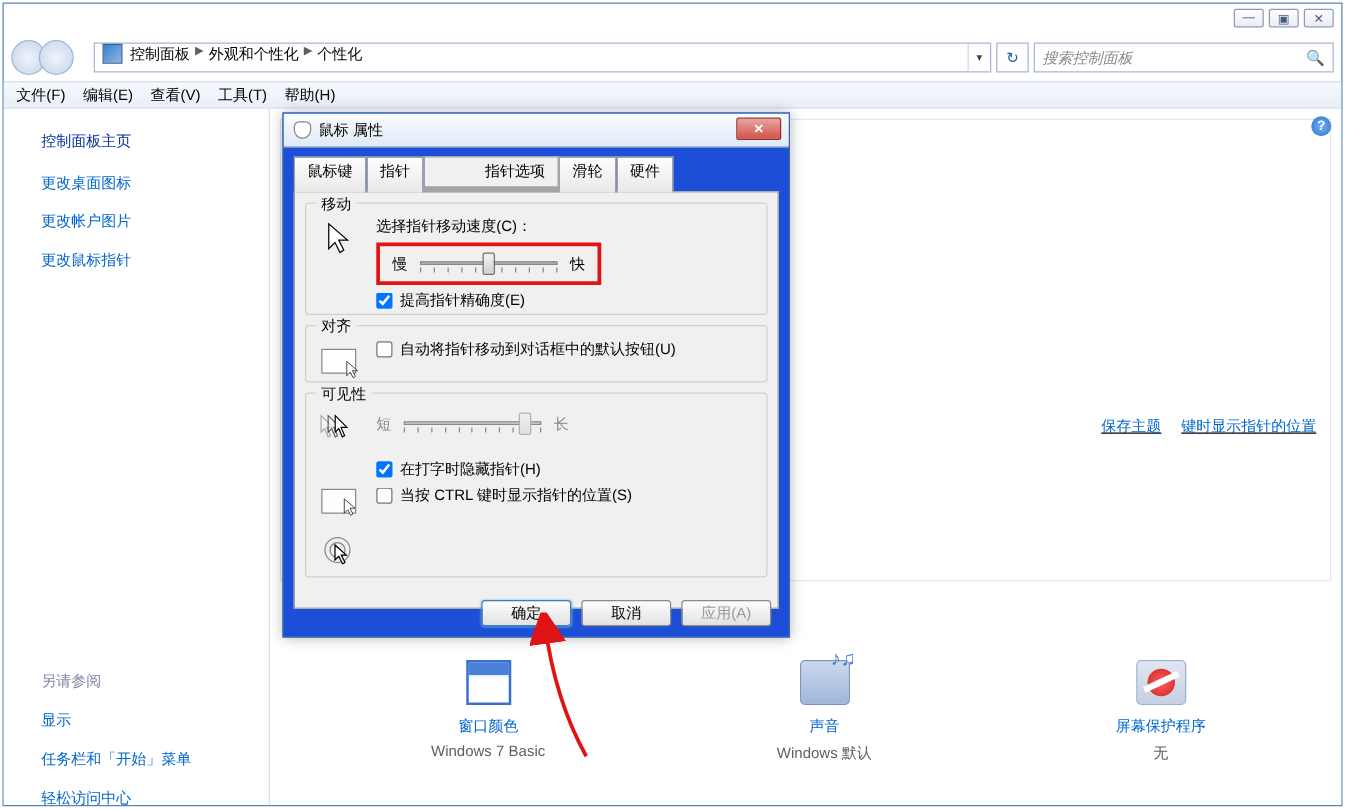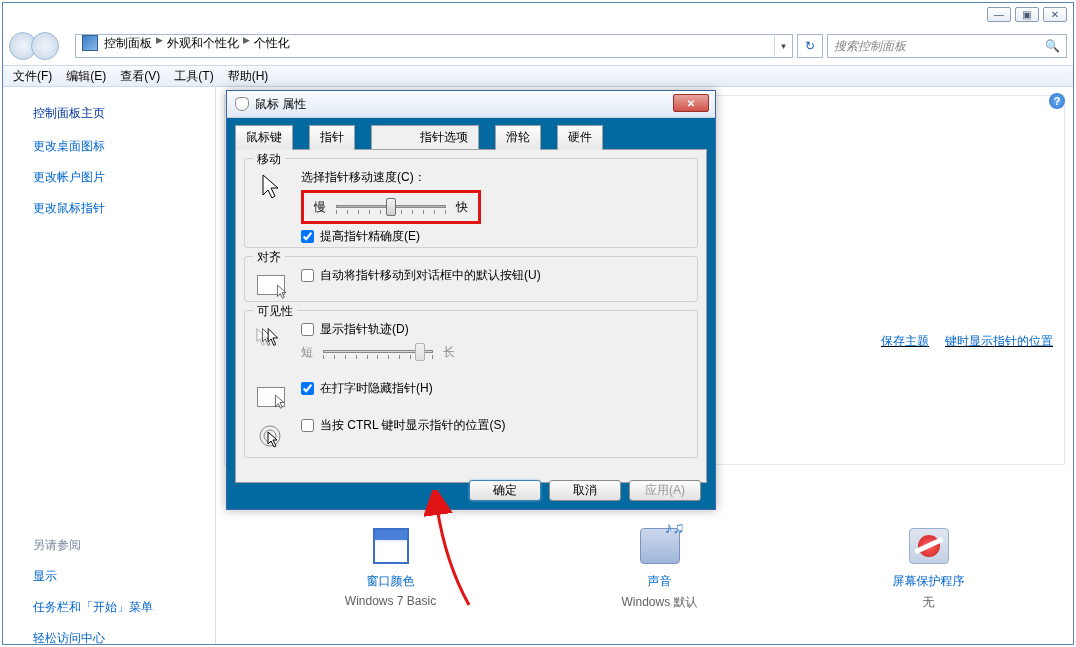--- a/index.html
+++ b/index.html
@@ -46,28 +46,28 @@
 .icon-bg-black { width: 55px; height: 40px; background: #000; }
 .icon-win { width: 36px; height: 36px; border: 2px solid #3a70cc; background: linear-gradient(#6fa8f0,#fff 40%,#fff); position: relative; }
 .icon-win::before { content: ""; position: absolute; left: 0; right: 0; top: 0; height: 10px; background: #4a80d8; }
 .icon-sound { width: 40px; height: 36px; background: linear-gradient(#cdd8ec,#9fb6da); border: 1px solid #7a94c0; border-radius: 4px; position: relative; }
 .icon-notes { position: absolute; top: -10px; right: -6px; color: #3a80d0; font-size: 16px; }
 .icon-ss { width: 40px; height: 36px; background: linear-gradient(#e0e6f0,#c4d0e4); border: 1px solid #9ab0d0; border-radius: 4px; position: relative; }
 .icon-ss::after { content: ""; position: absolute; width: 22px; height: 22px; border-radius: 50%; background: radial-gradient(#ff6060,#cc2020); top: 6px; left: 8px; }
 .icon-ss::before { content: ""; position: absolute; width: 30px; height: 5px; background: #fff; transform: rotate(-25deg); top: 14px; left: 4px; z-index: 2; }
 
 
-.dialog { position: absolute; left: 226px; top: 90px; width: 490px; height: 420px; border: 1px solid #3868a6; background: #0369a1; box-shadow: 0 0 10px rgba(0,0,0,0.3); z-index: 10; }
+.dialog { position: absolute; left: 226px; top: 90px; width: 406px; height: 420px; border: 1px solid #3868a6; background: #1d4ed8; box-shadow: 0 0 10px rgba(0,0,0,0.3); z-index: 10; }
 .dlg-title { height: 27px; background: linear-gradient(#fafcfe,#dfe9f5); display: flex; align-items: center; padding-left: 8px; position: relative; border-bottom: 1px solid #c4cfdd; }
 .dlg-title .icon-mouse { width: 14px; height: 14px; border: 1px solid #888; border-radius: 5px 5px 8px 8px; margin-right: 6px; background: #fff; }
 .dlg-close { position: absolute; right: 6px; top: 3px; width: 36px; height: 18px; background: linear-gradient(#e9a5a0,#d1534b); border: 1px solid #93312c; border-radius: 2px; color: #fff; display: flex; align-items: center; justify-content: center; font-size: 10px; font-weight: bold; }
 
-.tabs { display: flex; padding: 6px 8px 0 8px; gap: 16px; }
+.tabs { display: flex; padding: 6px 8px 0 8px; gap: 0; }
 .tab { padding: 3px 10px; border: 1px solid #a0a0a0; border-bottom: none; background: linear-gradient(#fdfdfd,#e8e8e8); margin-right: 0px; position: relative; top: 1px; cursor: default; }
-.tab.active { background: #f0f0f0; border-bottom: 1px solid #a3a3a3; z-index: 2; padding-left: 48px; }
+.tab.active { background: #f0f0f0; border-bottom: 5px solid #a3a3a3; z-index: 2; padding-left: 48px; }
 .tab-content { margin: 0 8px 8px 8px; border: 1px solid #a0a0a0; background: #f0f0f0; padding: 8px; height: 334px; }
 
 .group { border: 1px solid #d0d0d0; border-radius: 3px; padding: 10px 10px 2px 56px; margin-bottom: 8px; position: relative; }
 .group-title { position: absolute; top: -8px; left: 8px; background: #f0f0f0; padding: 0 4px; }
 .group-icon { position: absolute; left: 10px; top: 12px; width: 32px; height: 32px; display: flex; align-items: center; justify-content: center; }
 
 .slider-row { display: flex; align-items: center; gap: 10px; margin: 4px 0 4px 0; }
 .slider { width: 110px; height: 20px; position: relative; }
 .slider-track { position: absolute; left: 0; right: 0; top: 8px; height: 3px; background: #b8b8b8; border: 1px solid #888; }
 .slider-ticks { position: absolute; left: 0; right: 0; top: 13px; display: flex; justify-content: space-between; }
@@ -253,24 +253,20 @@
         <svg width="34" height="22" viewBox="0 0 34 22">
             <g opacity="0.3">
               <path d="M2 2 L2 16 L5 13 L8 20 L10 19 L7 12 L12 12 Z" fill="#fff" stroke="#000"></path>
             </g>
             <g opacity="0.6">
               <path d="M8 2 L8 16 L11 13 L14 20 L16 19 L13 12 L18 12 Z" fill="#fff" stroke="#000"></path>
             </g>
             <path d="M14 2 L14 16 L17 13 L20 20 L22 19 L19 12 L24 12 Z" fill="#fff" stroke="#000"></path>
           </svg>
       </div>
-      <label class="chk">
-        <input type="checkbox" style="">
-        <span>显示指针轨迹(D)</span>
-      </label>
       <div class="slider-row disabled">
         <span>短</span>
         <div class="slider">
           <div class="slider-track" style="background:#d8d8d8;"></div>
           <div class="slider-ticks">
               <span></span>
               <span></span>
               <span></span>
               <span></span>
               <span></span>
@@ -298,21 +294,21 @@
         <span>在打字时隐藏指针(H)</span>
       </label>
 
       <div style="position:absolute;left:10px;top:110px;" class="group-icon">
         <svg width="30" height="30" viewBox="0 0 30 30">
             <circle cx="14" cy="14" r="10" fill="none" stroke="#888" stroke-width="1"></circle>
             <circle cx="14" cy="14" r="6" fill="none" stroke="#888" stroke-width="1"></circle>
             <path d="M12 10 L12 22 L15 19 L18 25 L20 24 L17 18 L21 18 Z" fill="#fff" stroke="#000"></path>
           </svg>
       </div>
-      <label class="chk" style="margin-top:20px;">
+      <label class="chk" style="margin-top:4px;">
         <input type="checkbox" style="">
         <span>当按 CTRL 键时显示指针的位置(S)</span>
       </label>
     </div>
 
   </div>
 
   <div class="dlg-buttons">
     <div class="dlg-btn primary">确定</div>
     <div class="dlg-btn">取消</div>

